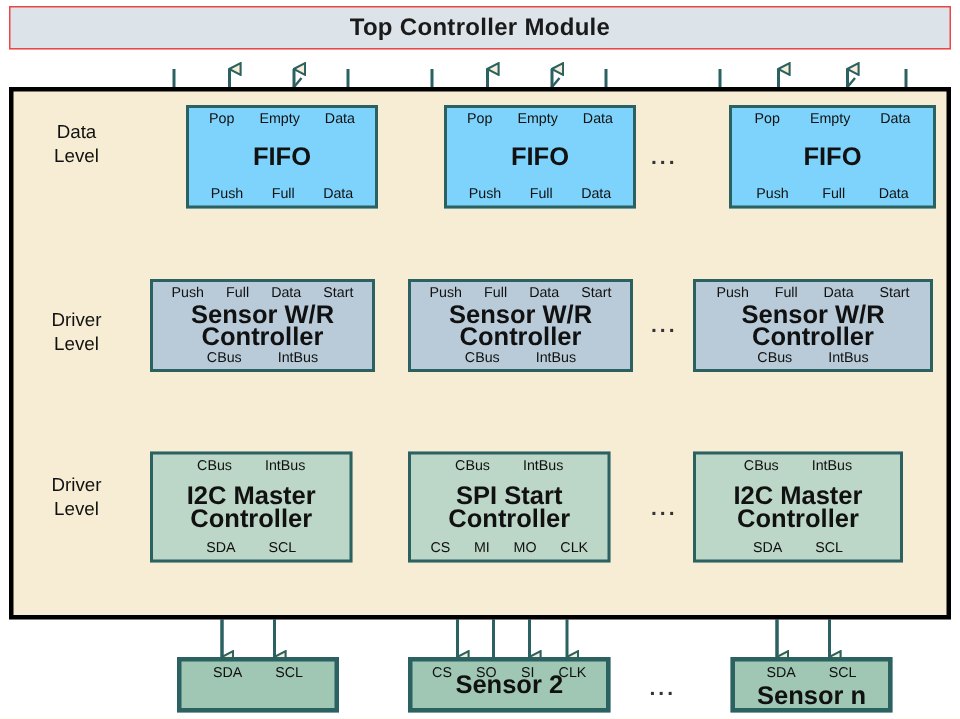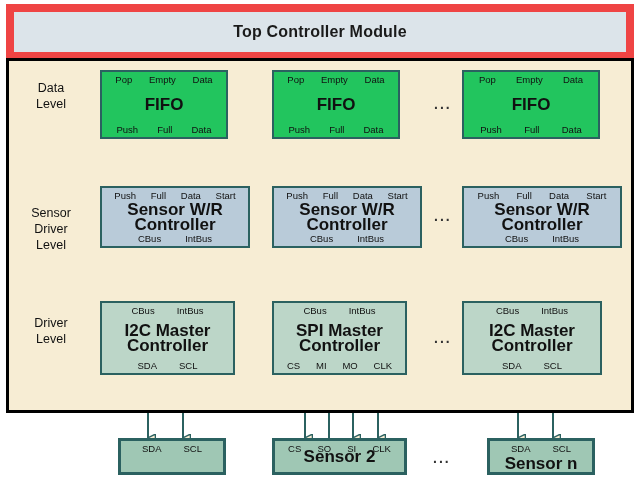--- a/index.html
+++ b/index.html
@@ -11,23 +11,23 @@
     font-family: "Liberation Sans", sans-serif;
     position: relative;
     overflow: hidden;
   }
   #stage { position: absolute; left: 0; top: 0; width: 640px; height: 479px; }
   svg.layer { position: absolute; left: 0; top: 0; width: 640px; height: 479px; overflow: visible; }
   .node { position: absolute; box-sizing: border-box; }
 
   
   .top-bar {
-    left: 6px; top: 4px; width: 628px; height: 56px;
+    left: 6px; top: 4px; width: 628px; height: 29px;
     background: #dce4ea;
-    border: 8px solid #ef4444;
+    border: 1px solid #ef4444;
     display: flex; align-items: center; justify-content: center;
   }
   .top-bar .title {
     font-size: 16px; font-weight: bold; color: #1a1a1a;
     letter-spacing: 0.2px;
   }
 
   
   .container-box {
     left: 6px; top: 58px; width: 628px; height: 355px;
@@ -58,21 +58,21 @@
   }
   .block .ports.top { top: 2px; }
   .block .ports.bottom { bottom: 2px; }
   .block .body {
     position: absolute; left: 0; right: 0; top: 0; bottom: 0;
     display: flex; align-items: center; justify-content: center;
     text-align: center;
     font-size: 17px; font-weight: bold; color: #111;
     line-height: 15px;
   }
-  .block.fifo { background: #22c55e; }
+  .block.fifo { background: #7dd3fc; margin-left: 24px; }
   .block.swr  { background: #b9cbd9; }
   .block.mst  { background: #bcd6c8; }
   .block.sensor { background: #9fc7b4; border-width: 3px; }
 
   .ellipsis {
     position: absolute; font-size: 14px; font-weight: bold; color: #333;
     letter-spacing: 2px;
   }
 </style>
 </head>
@@ -168,21 +168,20 @@
     <span class="title">Top Controller Module</span>
   </div>
 
   <div class="node container-box"></div>
 
   <div class="node level-label level-data">
     <div>Data</div>
     <div>Level</div>
   </div>
   <div class="node level-label level-sdrv">
-    <div>Sensor</div>
     <div>Driver</div>
     <div>Level</div>
   </div>
   <div class="node level-label level-pdrv">
     <div>Driver</div>
     <div>Level</div>
   </div>
 
   <div class="block fifo" style="left:100px; top:70px; width:128px; height:69px;">
     <div class="ports top">
@@ -274,21 +273,21 @@
     </div>
   </div>
 
   <div class="block mst" style="left:272px; top:301px; width:135px; height:74px;">
     <div class="ports top" style="justify-content:center; gap:22px;">
       <span>CBus</span>
       <span>IntBus</span>
     </div>
     <div class="body">
       <span>
-        <span>SPI Master</span><br>
+        <span>SPI Start</span><br>
         <span>Controller</span>
       </span>
     </div>
     <div class="ports bottom">
       <span>CS</span>
       <span>MI</span>
       <span>MO</span>
       <span>CLK</span>
     </div>
   </div>

